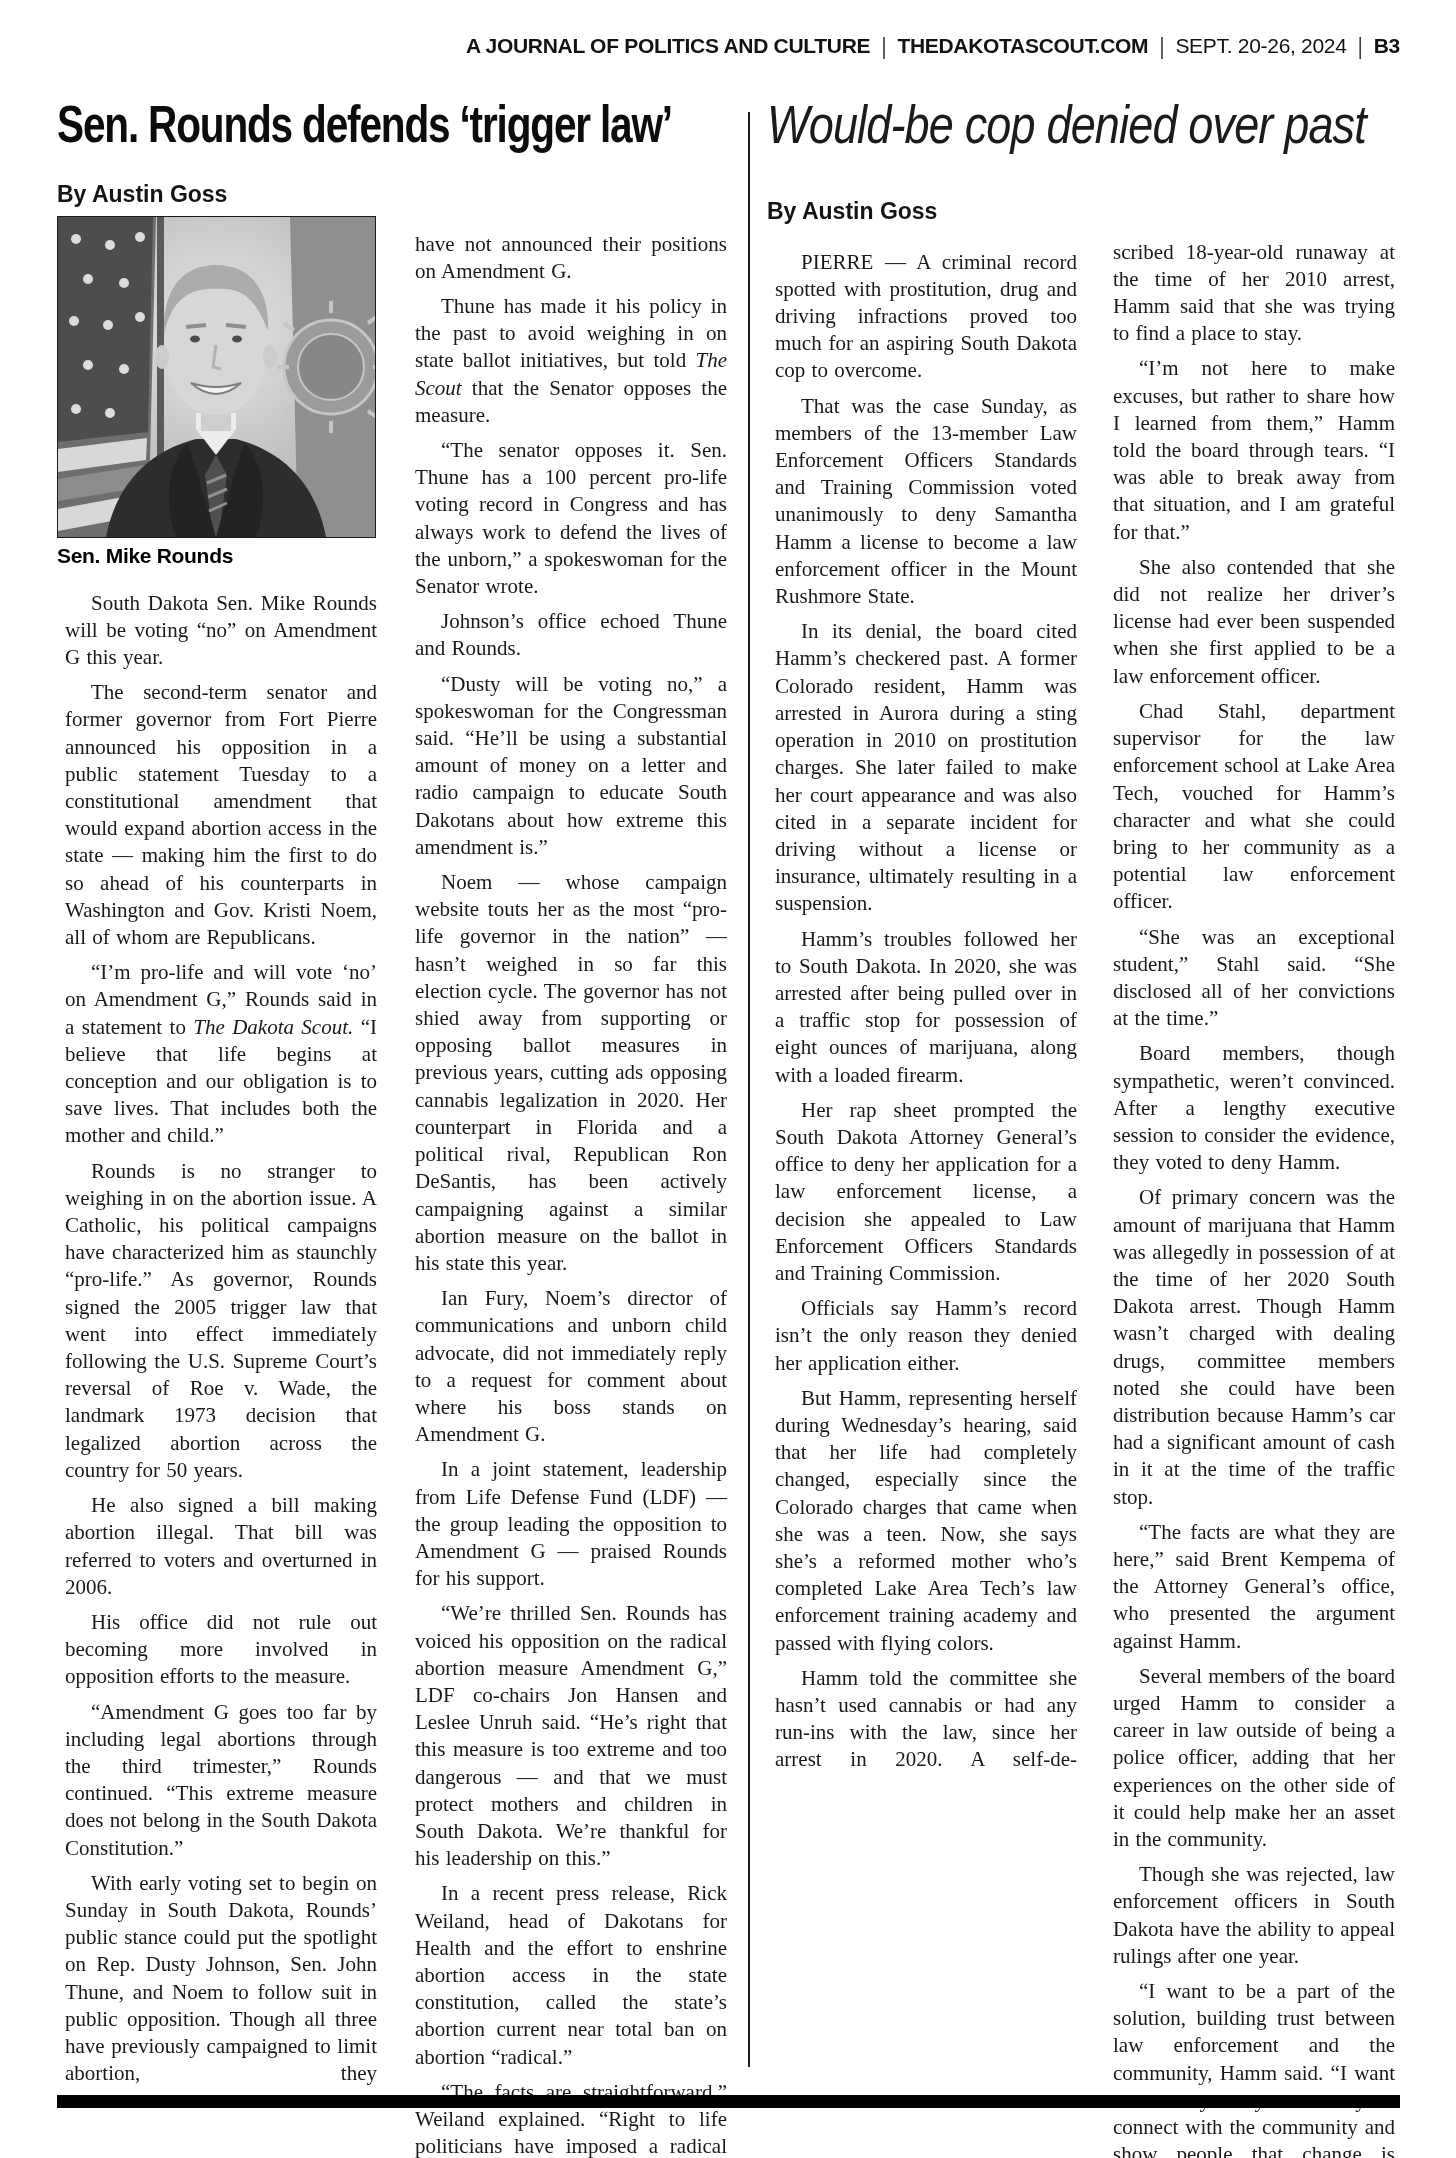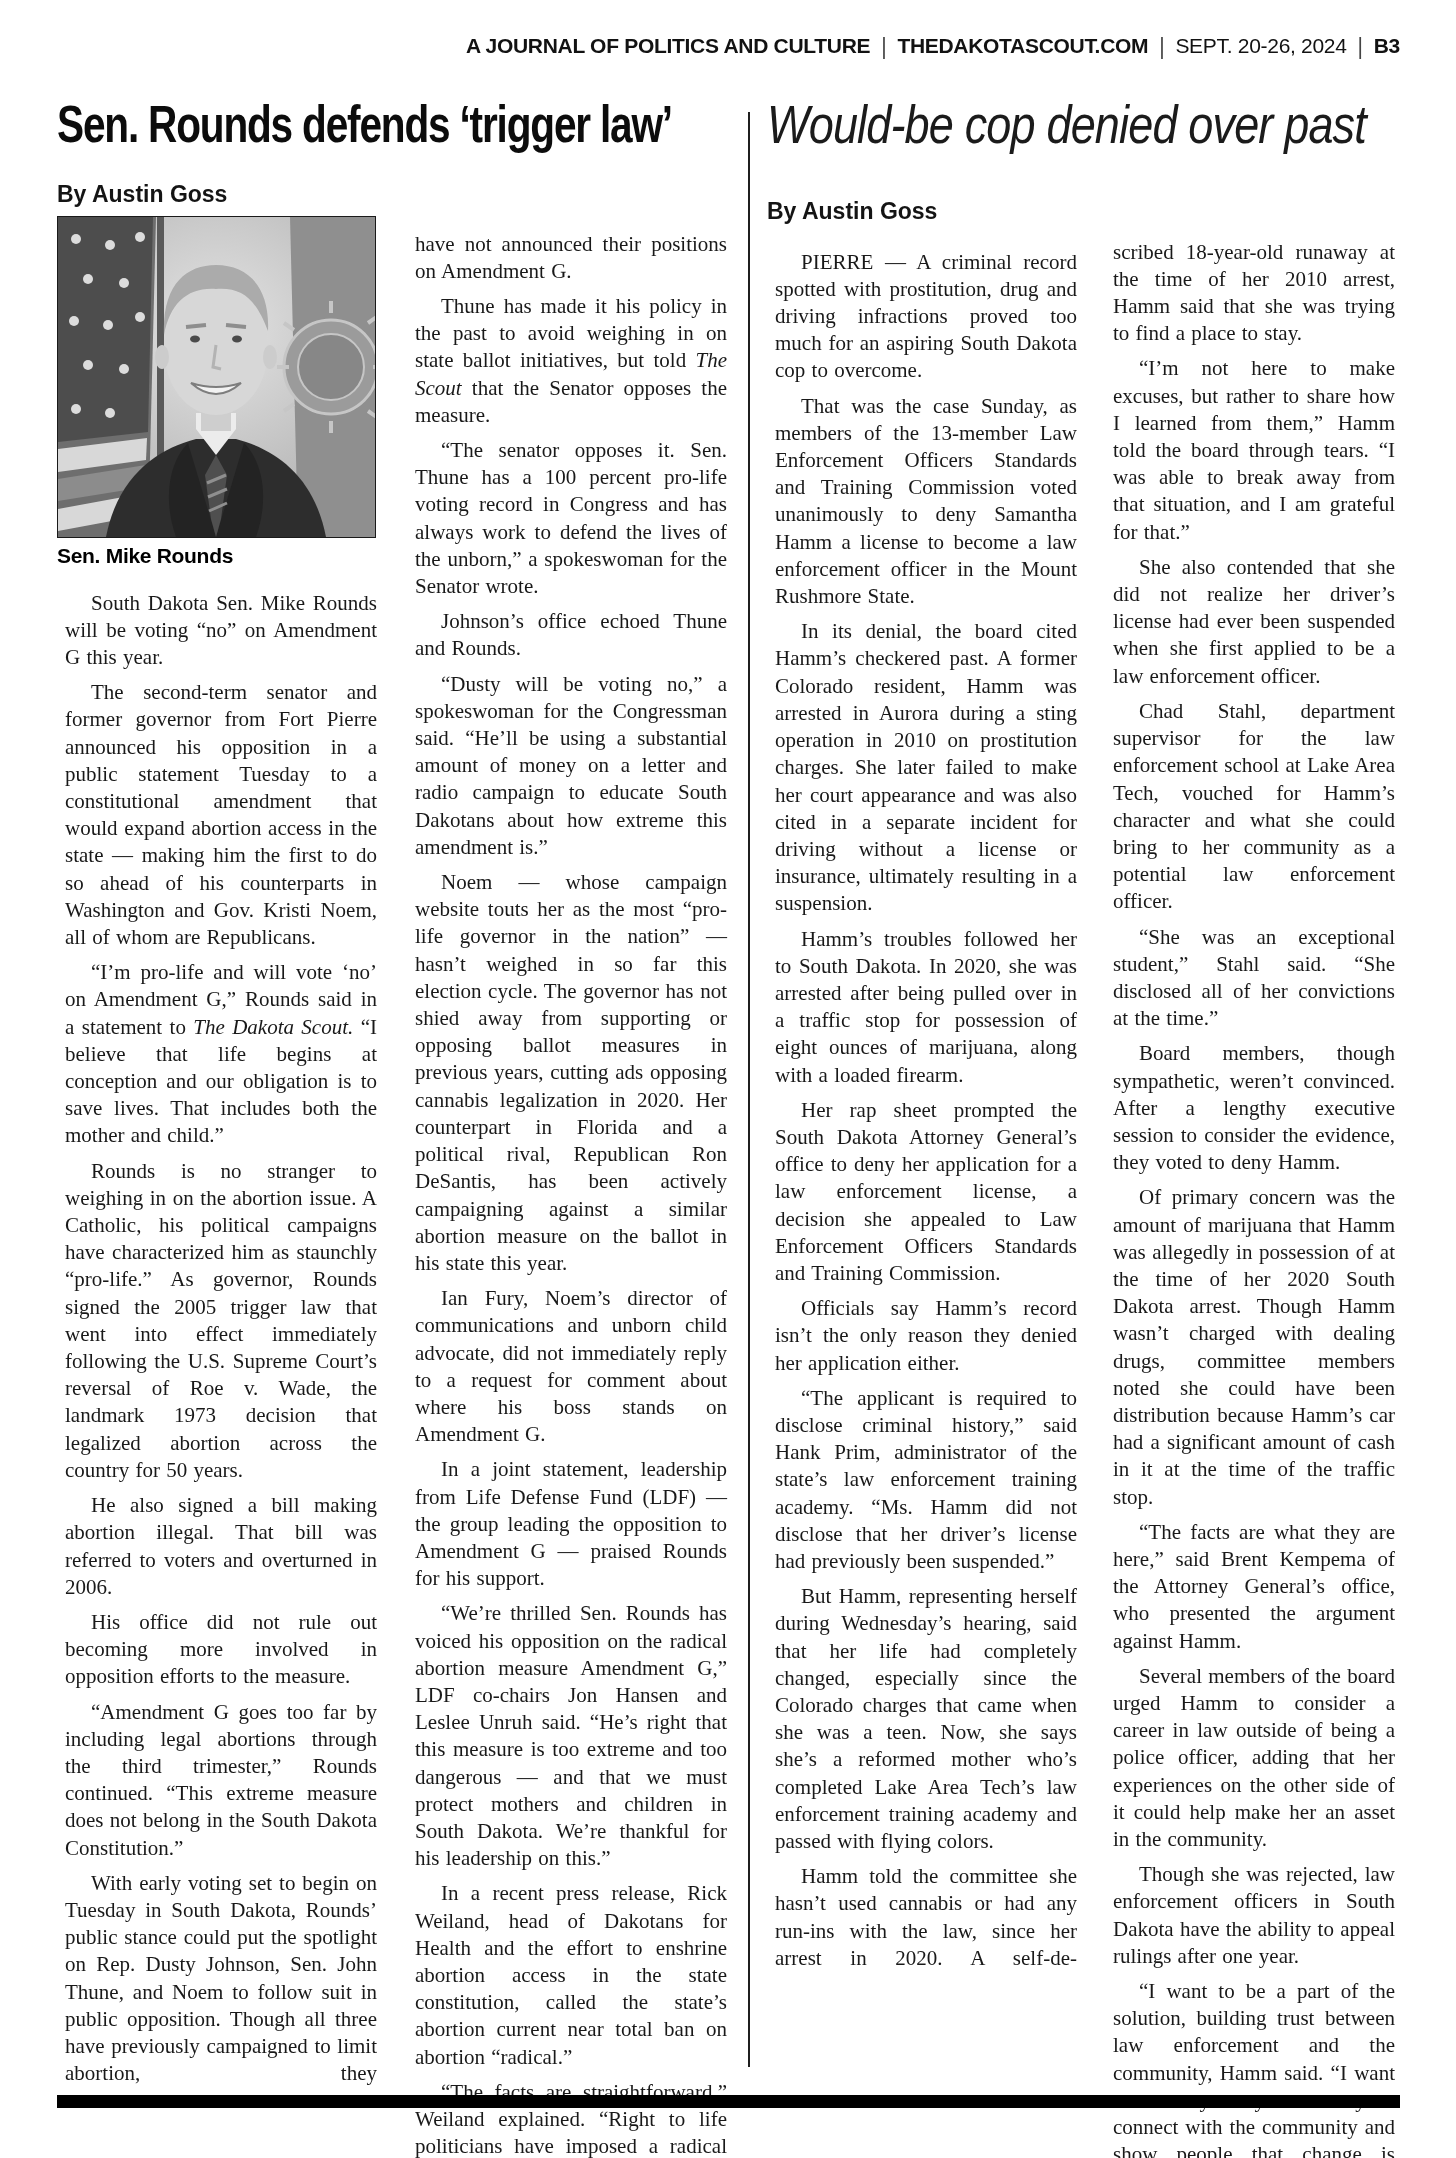--- a/index.html
+++ b/index.html
@@ -173,21 +173,21 @@
           <figcaption class="photo-caption">Sen. Mike Rounds</figcaption>
         </figure>
         <div>
             <p class="body-para">South Dakota Sen. Mike Rounds will be voting “no” on Amendment G this year.</p>
             <p class="body-para">The second-term senator and former governor from Fort Pierre announced his opposition in a public statement Tuesday to a constitutional amendment that would expand abortion access in the state — making him the first to do so ahead of his counterparts in Washington and Gov. Kristi Noem, all of whom are Republicans.</p>
             <p class="body-para">“I’m pro-life and will vote ‘no’ on Amendment G,” Rounds said in a statement to <i>The Dakota Scout.</i> “I believe that life begins at conception and our obligation is to save lives. That includes both the mother and child.”</p>
             <p class="body-para">Rounds is no stranger to weighing in on the abortion issue. A Catholic, his political campaigns have characterized him as staunchly “pro-life.” As governor, Rounds signed the 2005 trigger law that went into effect immediately following the U.S. Supreme Court’s reversal of Roe v. Wade, the landmark 1973 decision that legalized abortion across the country for 50 years.</p>
             <p class="body-para">He also signed a bill making abortion illegal. That bill was referred to voters and overturned in 2006.</p>
             <p class="body-para">His office did not rule out becoming more involved in opposition efforts to the measure.</p>
             <p class="body-para">“Amendment G goes too far by including legal abortions through the third trimester,” Rounds continued. “This extreme measure does not belong in the South Dakota Constitution.”</p>
-            <p class="body-para" style="text-align-last: justify;">With early voting set to begin on Tuesday in South Dakota, Rounds’ public stance could put the spotlight on Rep. Dusty Johnson, Sen. John Thune, and Noem to follow suit in public opposition. Though all three have previously campaigned to limit abortion, they</p>
+            <p class="body-para" style="text-align-last: justify;">With early voting set to begin on Sunday in South Dakota, Rounds’ public stance could put the spotlight on Rep. Dusty Johnson, Sen. John Thune, and Noem to follow suit in public opposition. Though all three have previously campaigned to limit abortion, they</p>
           </div>
       </div>
       <div class="col col-b">
         <div>
             <p class="body-para no-indent">have not announced their positions on Amendment G.</p>
             <p class="body-para">Thune has made it his policy in the past to avoid weighing in on state ballot initiatives, but told <i>The Scout</i> that the Senator opposes the measure.</p>
             <p class="body-para">“The senator opposes it. Sen. Thune has a 100 percent pro-life voting record in Congress and has always work to defend the lives of the unborn,” a spokeswoman for the Senator wrote.</p>
             <p class="body-para">Johnson’s office echoed Thune and Rounds.</p>
             <p class="body-para">“Dusty will be voting no,” a spokeswoman for the Congressman said. “He’ll be using a substantial amount of money on a letter and radio campaign to educate South Dakotans about how extreme this amendment is.”</p>
             <p class="body-para">Noem — whose campaign website touts her as the most “pro-life governor in the nation” — hasn’t weighed in so far this election cycle. The governor has not shied away from supporting or opposing ballot measures in previous years, cutting ads opposing cannabis legalization in 2020. Her counterpart in Florida and a political rival, Republican Ron DeSantis, has been actively campaigning against a similar abortion measure on the ballot in his state this year.</p>
@@ -208,21 +208,20 @@
     <div class="cols">
       <div class="col col-a">
         <div class="byline">By Austin Goss</div>
         <div>
             <p class="body-para">PIERRE — A criminal record spotted with prostitution, drug and driving infractions proved too much for an aspiring South Dakota cop to overcome.</p>
             <p class="body-para">That was the case Sunday, as members of the 13-member Law Enforcement Officers Standards and Training Commission voted unanimously to deny Samantha Hamm a license to become a law enforcement officer in the Mount Rushmore State.</p>
             <p class="body-para">In its denial, the board cited Hamm’s checkered past. A former Colorado resident, Hamm was arrested in Aurora during a sting operation in 2010 on prostitution charges. She later failed to make her court appearance and was also cited in a separate incident for driving without a license or insurance, ultimately resulting in a suspension.</p>
             <p class="body-para">Hamm’s troubles followed her to South Dakota. In 2020, she was arrested after being pulled over in a traffic stop for possession of eight ounces of marijuana, along with a loaded firearm.</p>
             <p class="body-para">Her rap sheet prompted the South Dakota Attorney General’s office to deny her application for a law enforcement license, a decision she appealed to Law Enforcement Officers Standards and Training Commission.</p>
             <p class="body-para">Officials say Hamm’s record isn’t the only reason they denied her application either.</p>
-            <p class="body-para">“The applicant is required to disclose criminal history,” said Hank Prim, administrator of the state’s law enforcement training academy. “Ms. Hamm did not disclose that her driver’s license had previously been suspended.”</p>
             <p class="body-para">But Hamm, representing herself during Wednesday’s hearing, said that her life had completely changed, especially since the Colorado charges that came when she was a teen. Now, she says she’s a reformed mother who’s completed Lake Area Tech’s law enforcement training academy and passed with flying colors.</p>
             <p class="body-para" style="text-align-last: justify;">Hamm told the committee she hasn’t used cannabis or had any run-ins with the law, since her arrest in 2020. A self-de-</p>
           </div>
       </div>
       <div class="col col-b">
         <div>
             <p class="body-para no-indent">scribed 18-year-old runaway at the time of her 2010 arrest, Hamm said that she was trying to find a place to stay.</p>
             <p class="body-para">“I’m not here to make excuses, but rather to share how I learned from them,” Hamm told the board through tears. “I was able to break away from that situation, and I am grateful for that.”</p>
             <p class="body-para">She also contended that she did not realize her driver’s license had ever been suspended when she first applied to be a law enforcement officer.</p>
             <p class="body-para">Chad Stahl, department supervisor for the law enforcement school at Lake Area Tech, vouched for Hamm’s character and what she could bring to her community as a potential law enforcement officer.</p>

